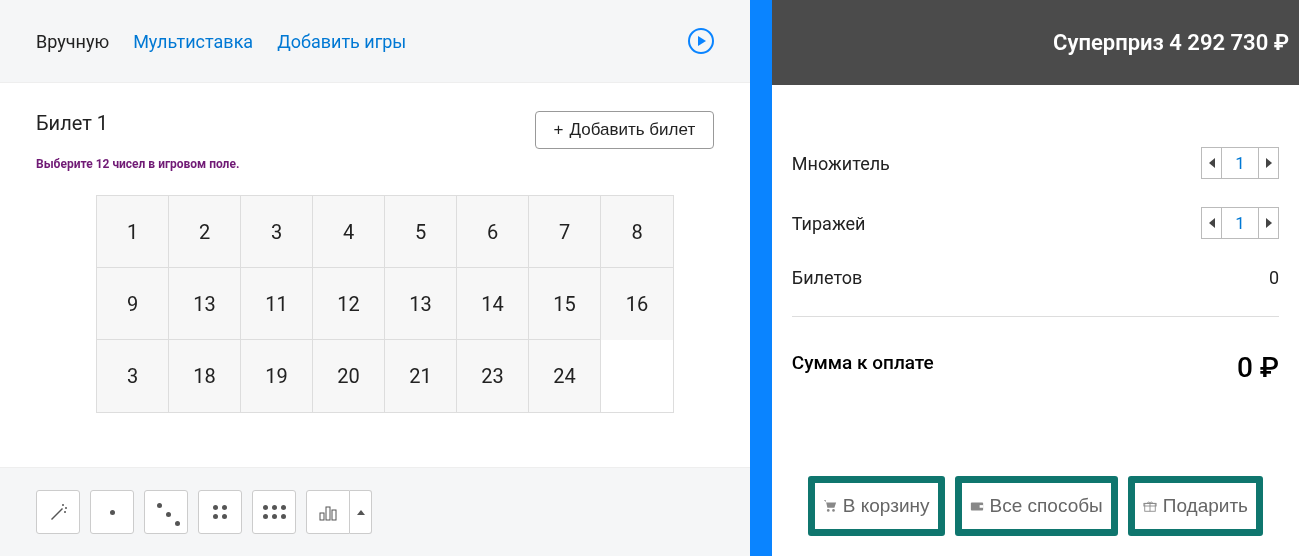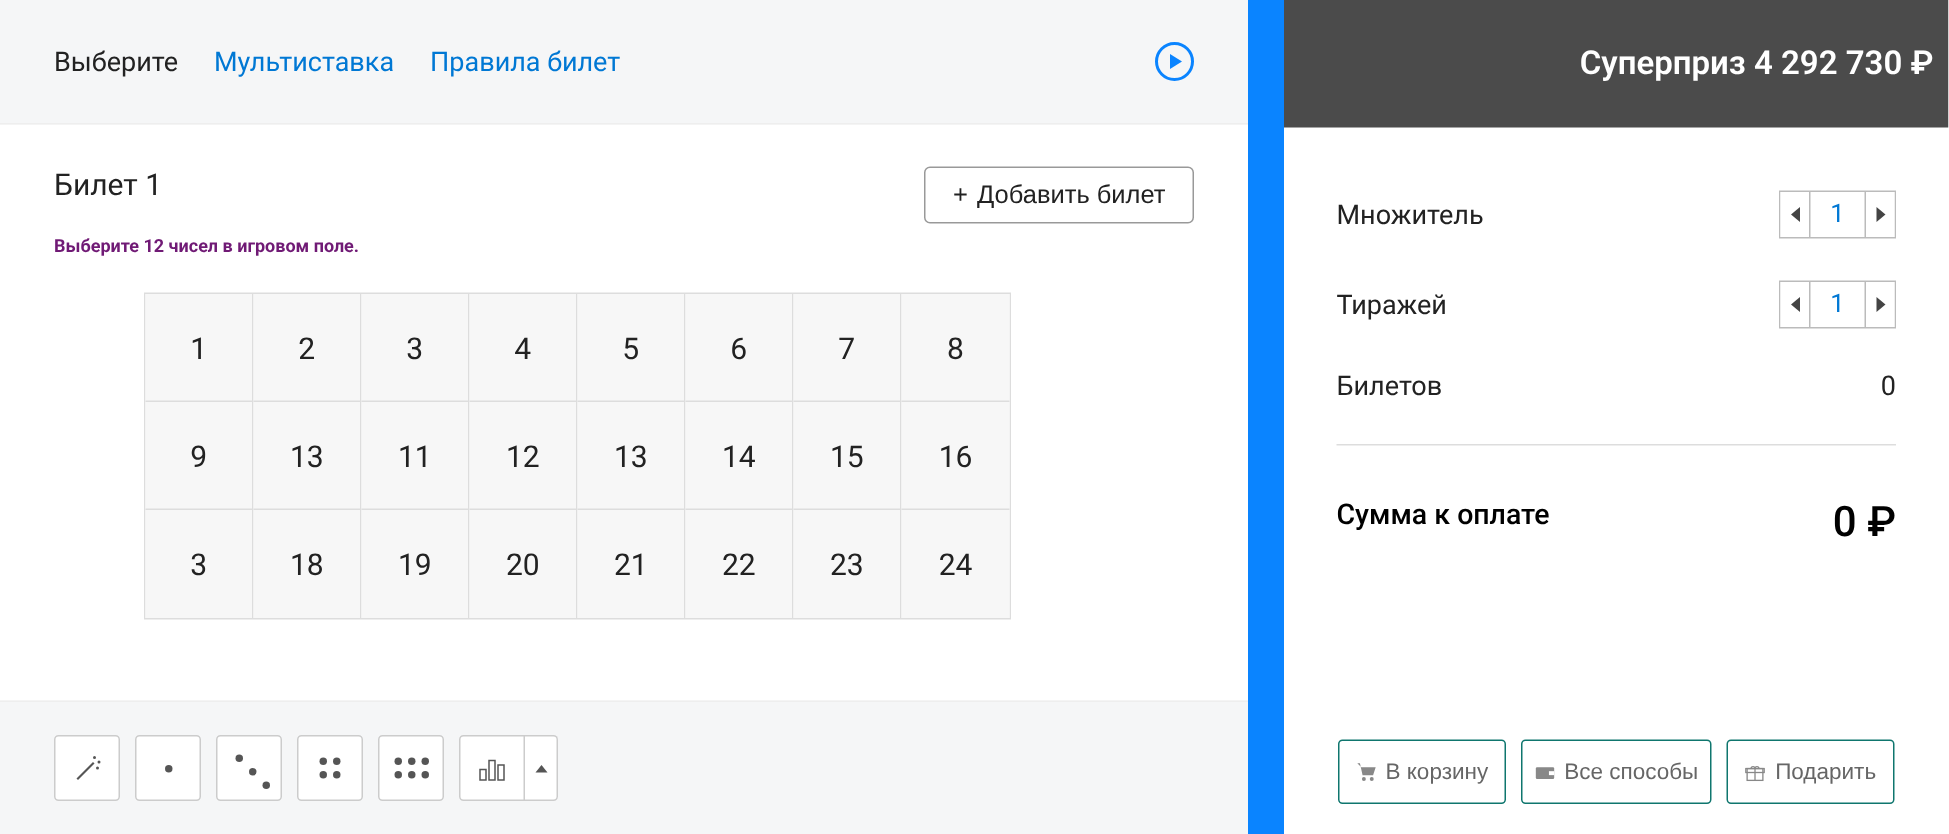--- a/index.html
+++ b/index.html
@@ -24,45 +24,45 @@
 .bottom-toolbar { background: #f5f6f7; padding: 22px 36px; display: flex; gap: 10px; border-top: 1px solid #eee; }
 .tool-btn { width: 44px; height: 44px; background: #fff; border: 1px solid #ccc; border-radius: 3px; display: flex; align-items: center; justify-content: center; cursor: pointer; font-size: 18px; color: #444; }
 .tool-split { display: flex; }
 .tool-split .tool-btn:first-child { border-top-right-radius: 0; border-bottom-right-radius: 0; }
 .tool-split .tool-btn:last-child { border-top-left-radius: 0; border-bottom-left-radius: 0; border-left: none; width: 22px; }
 .dot-grid { display: grid; gap: 4px; }
 .dot { width: 5px; height: 5px; background: #555; border-radius: 50%; }
 .dots-1 { grid-template-columns: 1fr; }
 .dots-2 { grid-template-columns: 1fr 1fr; }
 .super-prize { background: #4b4b4b; color: #fff; text-align: right; padding: 30px 10px; font-size: 22px; font-weight: 600; }
-.summary { padding: 28px 35px; flex: 1; }
+.summary { padding: 28px 20px; flex: 1; margin-top: 20px; }
 .summary-row { display: flex; justify-content: space-between; align-items: center; padding: 14px 0; font-size: 18px; color: #222; }
 .stepper { display: flex; align-items: center; border: 1px solid #bbb; }
 .stepper-btn { width: 20px; height: 30px; background: #fff; border: none; border-right: 1px solid #bbb; cursor: pointer; display: flex; align-items: center; justify-content: center; }
 .stepper-btn:last-child { border-right: none; border-left: 1px solid #bbb; }
 .stepper-val { width: 36px; text-align: center; font-size: 17px; color: #0078d4; }
 .chev { width: 0; height: 0; border-top: 5px solid transparent; border-bottom: 5px solid transparent; }
 .chev-left { border-right: 6px solid #444; }
 .chev-right { border-left: 6px solid #444; }
 .divider { border: none; border-top: 1px solid #ddd; margin: 14px 0; }
 .total-row { display: flex; justify-content: space-between; padding: 20px 0; }
 .total-label { font-size: 19px; font-weight: 500; }
 .total-amount { font-size: 28px; font-weight: 500; }
 .action-bar { display: flex; gap: 10px; padding: 0 36px 20px; }
-.action-btn { flex: 1; background: #fff; border: 1px solid #0f766e; border-radius: 3px; padding: 12px 8px; font-size: 15px; color: #666; cursor: pointer; display: flex; align-items: center; justify-content: center; gap: 6px; white-space: nowrap; }
+.action-btn { flex: 1; background: #fff; border: 7px solid #0f766e; border-radius: 3px; padding: 12px 8px; font-size: 19px; color: #666; cursor: pointer; display: flex; align-items: center; justify-content: center; gap: 6px; white-space: nowrap; }
 .action-btn svg { width: 14px; height: 14px; fill: #888; flex-shrink: 0; }
 </style>
 </head>
 <body>
 
 <div class="left-panel">
   <div class="tabs-bar">
-    <span class="tab active">Выберите</span>
+    <span class="tab active">Вручную</span>
     <span class="tab">Мультиставка</span>
-    <span class="tab">Правила билет</span>
+    <span class="tab">Добавить игры</span>
     <div class="play-btn">
       <div class="play-triangle"></div>
     </div>
   </div>
 
   <div class="ticket-area">
     <div class="ticket-header">
       <div>
         <div class="ticket-title">Билет 1</div>
       </div>
@@ -87,21 +87,20 @@
         <div class="number-cell">12</div>
         <div class="number-cell">13</div>
         <div class="number-cell">14</div>
         <div class="number-cell">15</div>
         <div class="number-cell">16</div>
         <div class="number-cell">3</div>
         <div class="number-cell">18</div>
         <div class="number-cell">19</div>
         <div class="number-cell">20</div>
         <div class="number-cell">21</div>
-        <div class="number-cell">22</div>
         <div class="number-cell">23</div>
         <div class="number-cell">24</div>
       </div>
   </div>
 
   <div class="bottom-toolbar">
     <div class="tool-btn">
       <svg width="20" height="20" viewBox="0 0 20 20">
           <path d="M3 17 L14 6 L15 7 L4 18 Z" fill="#555"></path>
           <circle cx="15" cy="3" r="1" fill="#555"></circle>

